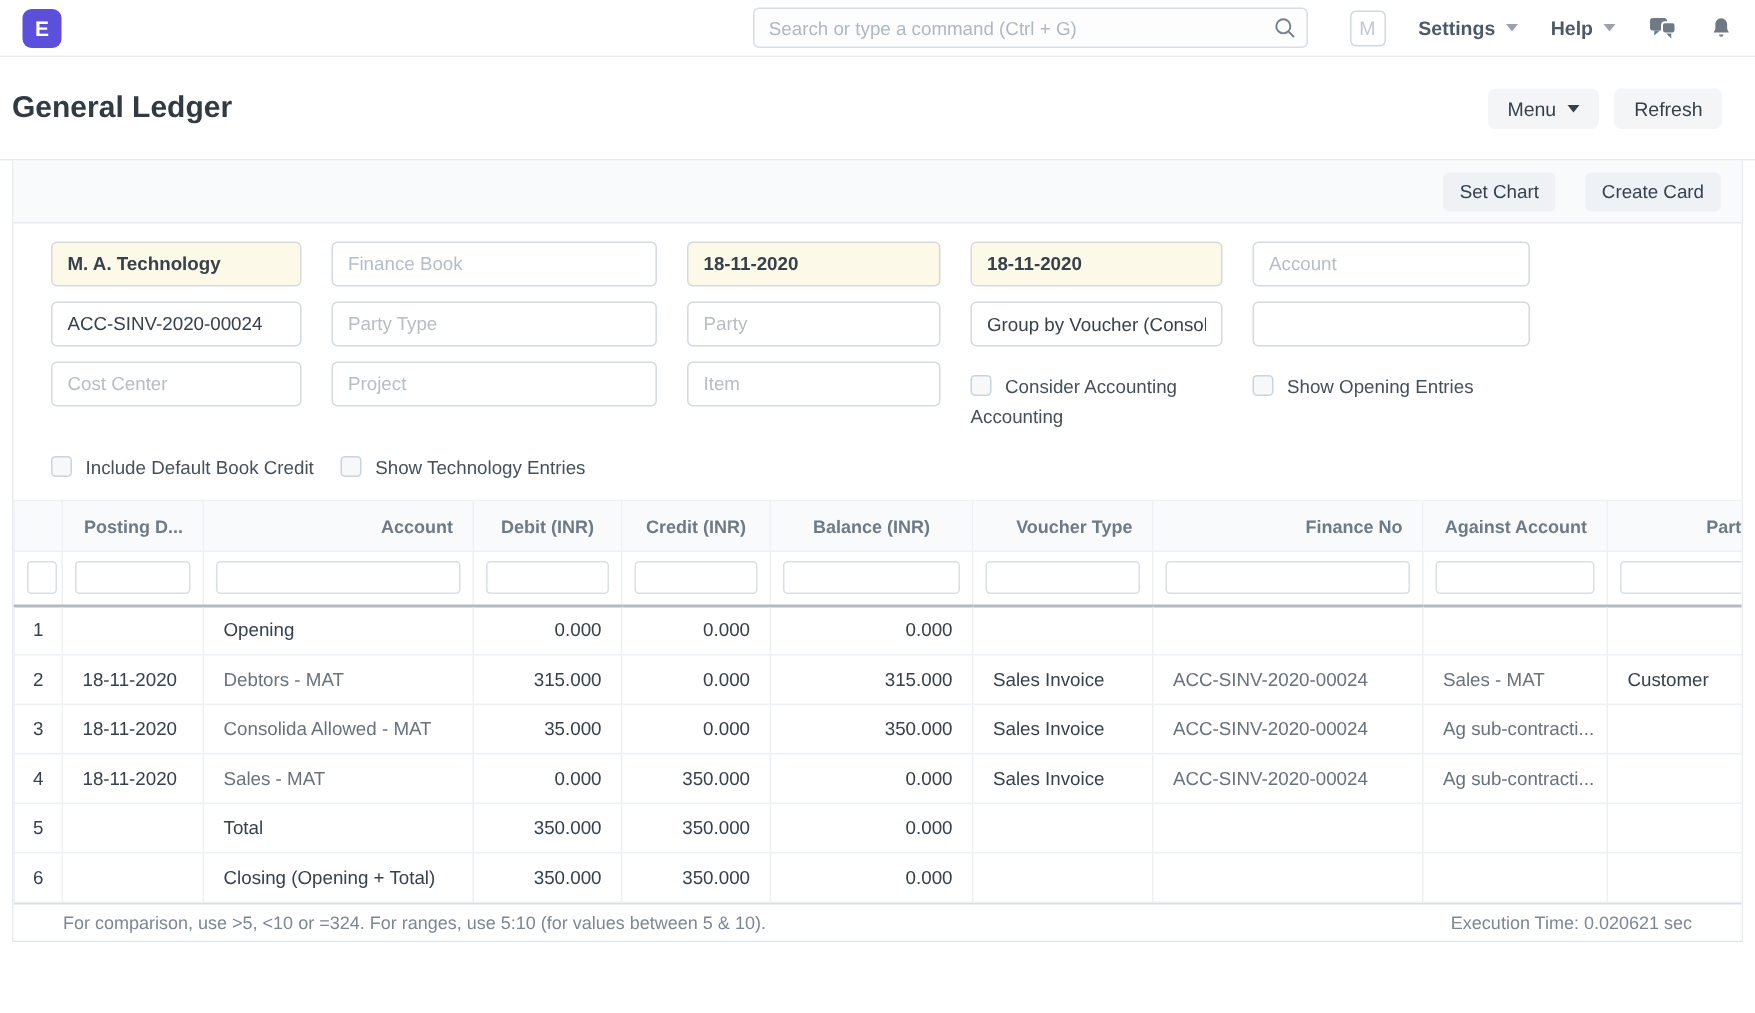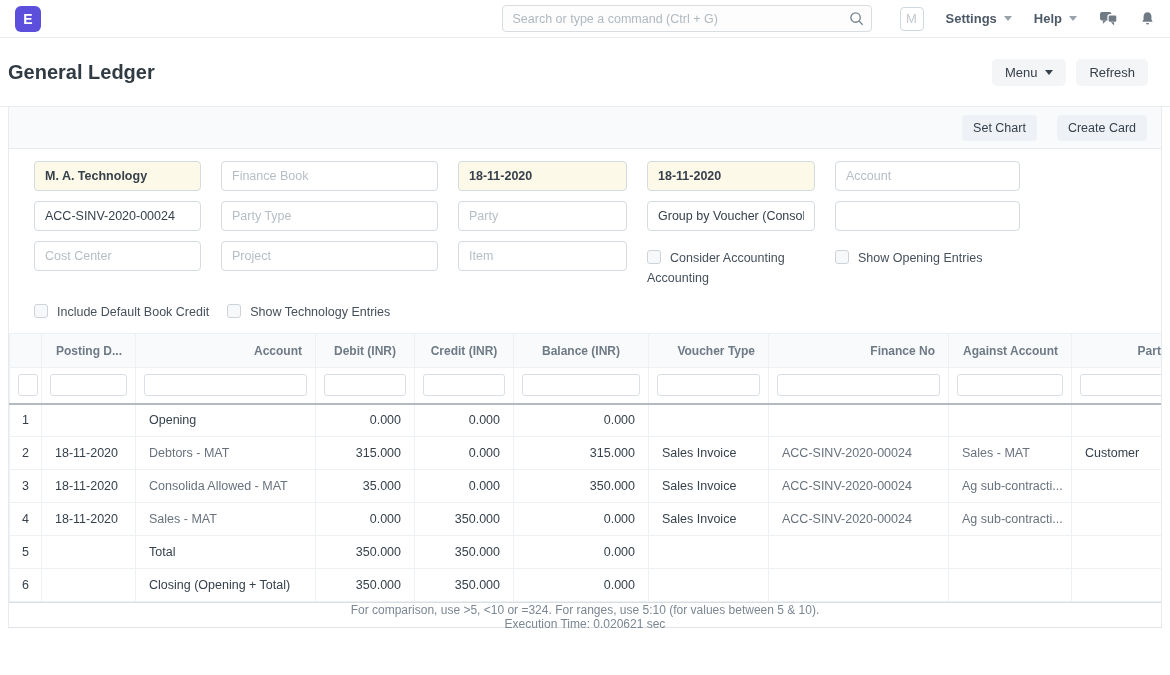--- a/index.html
+++ b/index.html
@@ -48,21 +48,21 @@
   .dt th { height:34px; background:#f8fafc; border:1px solid #eef1f3; font-size:12px; font-weight:700; color:#6e7a85; text-align:right; padding:0 13px; white-space:nowrap; overflow:hidden; cursor:pointer; }
   .dt th.num { text-align:center; }
   .dt td { height:33px; border:1px solid #eef1f3; padding:0 13px; white-space:nowrap; overflow:hidden; background:#fff; }
   .dt tr.filter-tr td { height:36px; padding:0 8px; border-bottom:2px solid #b3bac1; }
   .tf { width:100%; height:22px; border:1px solid #d9dfe4; border-radius:3px; background:#fff; outline:none; font-family:inherit; }
   .tf-mini { width:20px; display:block; margin:0 auto; }
   .dt td.idx { text-align:center; padding:0; }
   .dt td.num { text-align:right; }
   .dt td.muted { color:#68727d; }
   
-  .report-footer { height:25px; display:flex; align-items:center; justify-content:space-between; border-top:1px solid #d9dee3; padding:0 33px; font-size:12px; color:#7b8793; background:#fff;flex-direction:column; }
+  .report-footer { height:25px; display:flex; align-items:center; justify-content:space-between; border-top:1px solid #d9dee3; padding:0 33px; font-size:12px; color:#7b8793; background:#fff; }
 </style>
 </head>
 <body>
 
 <div class="navbar">
   <div class="logo">E</div>
   <div class="nav-search">
     <input type="text" placeholder="Search or type a command (Ctrl + G)" style="">
     <span class="sicon">
       <svg width="15" height="15" viewBox="0 0 16 16">

